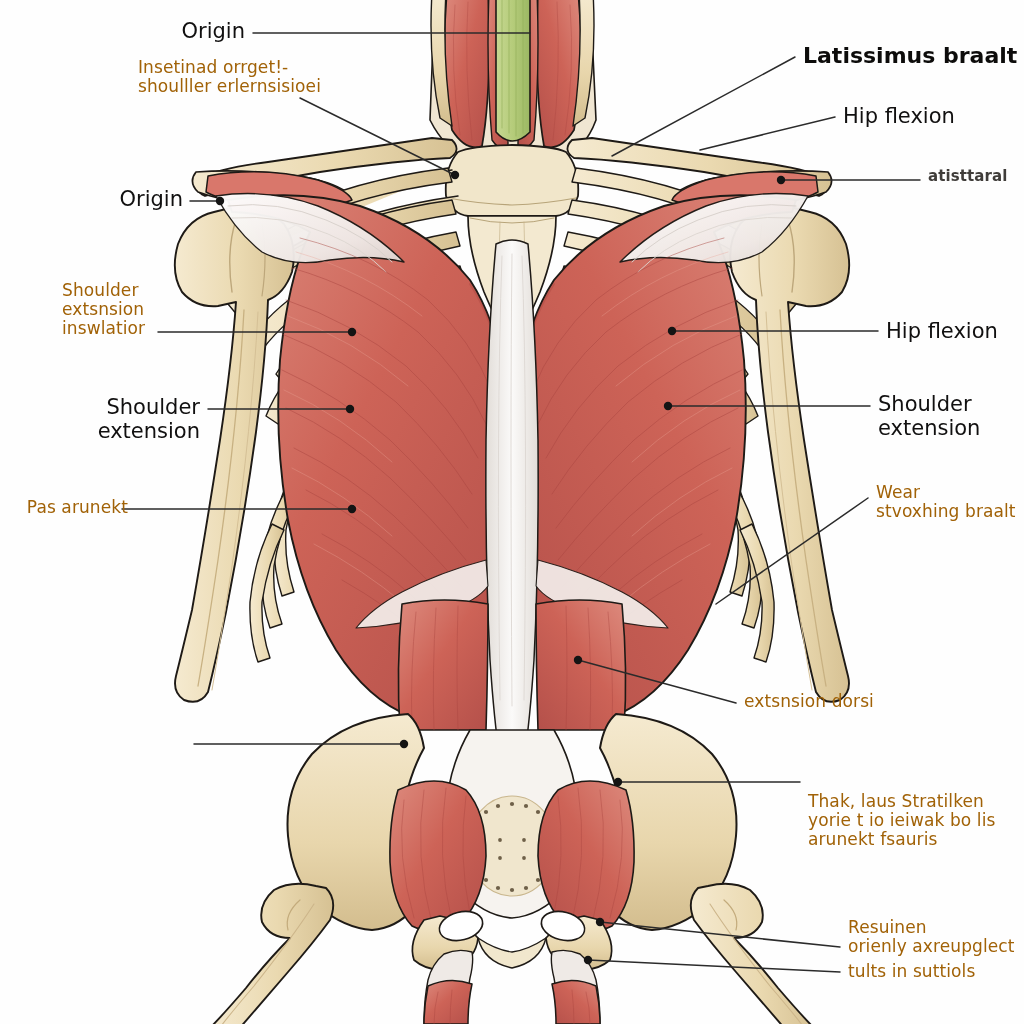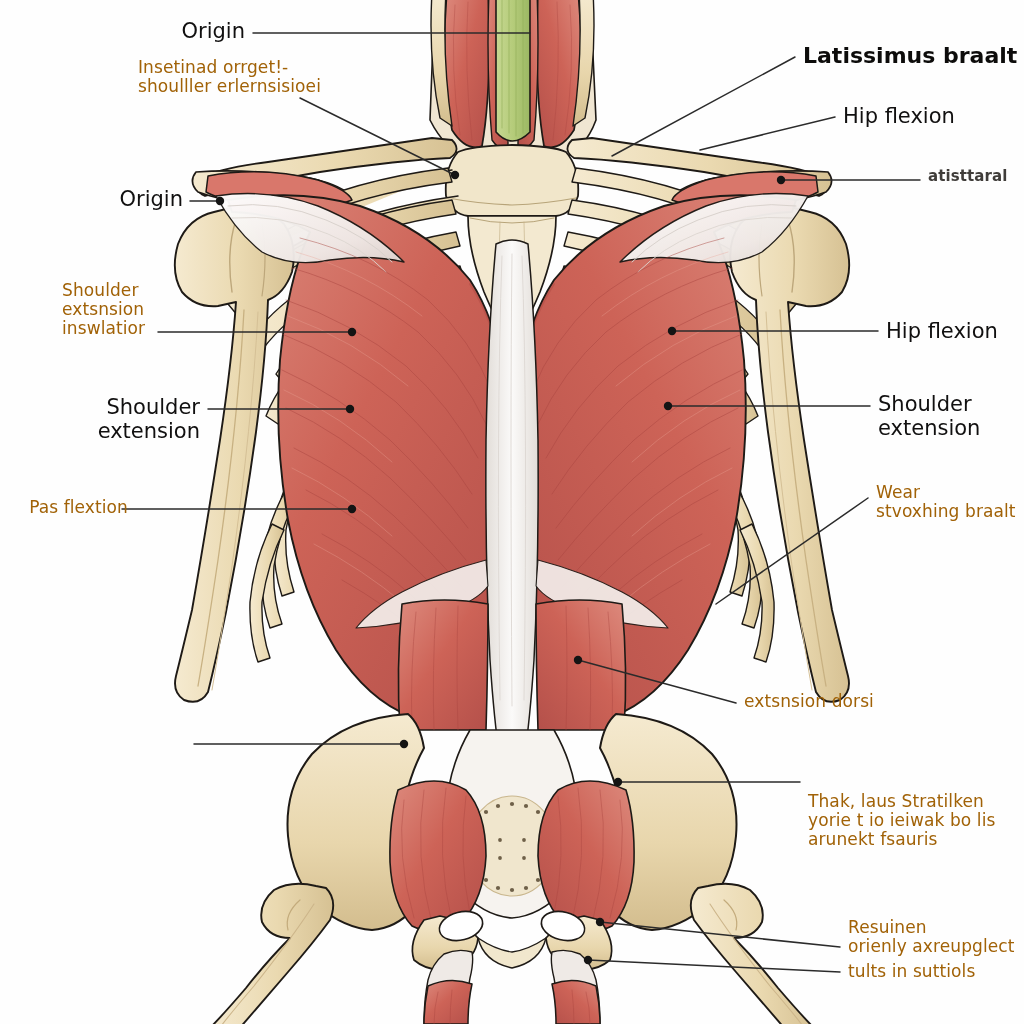--- a/index.html
+++ b/index.html
@@ -480,21 +480,21 @@
       <div class="lbl clear right-align" style="left: 48px; top: 188px; width: 135px;">Origin</div>
       <div class="lbl smudge-sm left-align" style="left: 928px; top: 168px; width: 96px;">atisttaral</div>
       <div class="lbl smudge left-align" style="left: 62px; top: 281px; width: 165px;">Shoulder
 extsnsion
 inswlatior</div>
       <div class="lbl clear left-align" style="left: 886px; top: 320px; width: 175px;">Hip flexion</div>
       <div class="lbl clear right-align" style="left: 52px; top: 396px; width: 148px;">Shoulder
 extension</div>
       <div class="lbl clear left-align" style="left: 878px; top: 393px; width: 168px;">Shoulder
 extension</div>
-      <div class="lbl smudge right-align" style="left: 8px; top: 498px; width: 120px;">Pas flextion</div>
+      <div class="lbl smudge right-align" style="left: 8px; top: 498px; width: 120px;">Pas arunekt</div>
       <div class="lbl smudge left-align" style="left: 876px; top: 483px; width: 190px;">Wear
 stvoxhing braalt</div>
       <div class="lbl smudge left-align" style="left: 744px; top: 692px; width: 180px;">extsnsion dorsi</div>
       <div class="lbl smudge left-align" style="left: 808px; top: 768px; width: 215px; margin-top: 24px;">Thak, laus Stratilken
 yorie t io ieiwak bo lis
 arunekt fsauris</div>
       <div class="lbl smudge left-align" style="left: 848px; top: 918px; width: 200px;">Resuinen
 orienly axreupglect</div>
       <div class="lbl smudge left-align" style="left: 848px; top: 962px; width: 200px;">tults in suttiols</div>
     </div>

